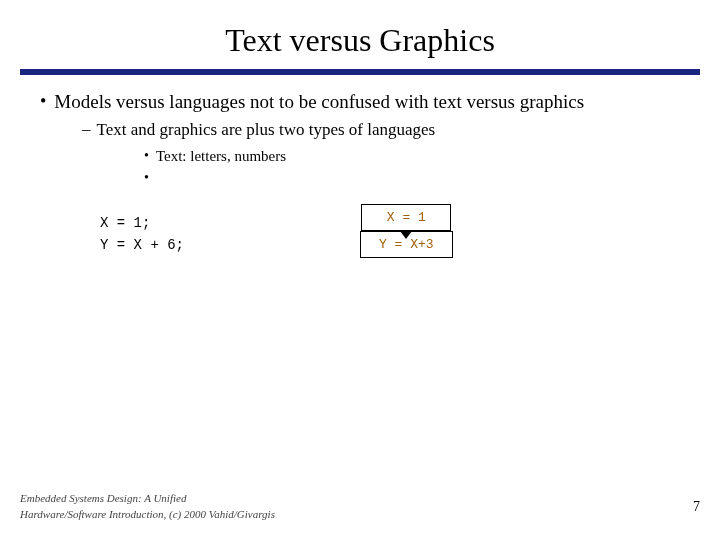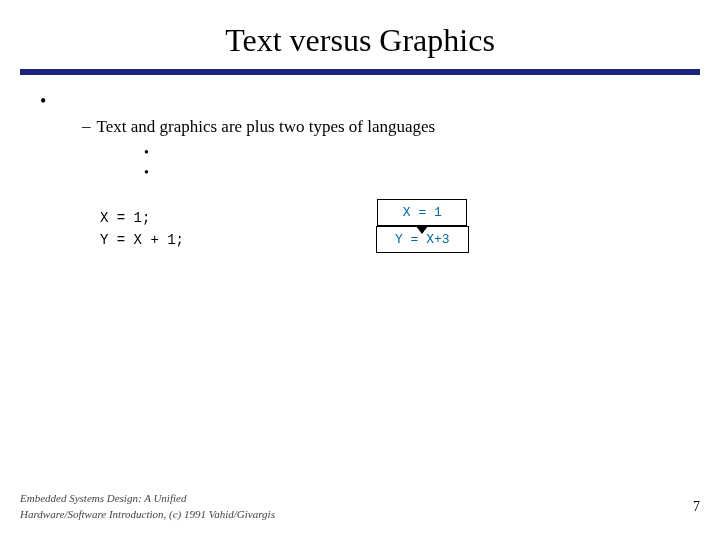--- a/index.html
+++ b/index.html
@@ -110,21 +110,21 @@
       color: #000;
       line-height: 1.35;
     }
 
     .diagram-area {
       display: flex;
       flex-direction: row;
       align-items: flex-start;
       margin-top: 18px;
       margin-left: 40px;
-      gap: 16px;
+      gap: 0;
     }
 
     .code-block {
       font-family: 'Courier New', Courier, monospace;
       font-size: 14px;
       color: #000;
       line-height: 1.6;
       margin-left: 20px;
       margin-top: 8px;
       min-width: 140px;
@@ -136,21 +136,21 @@
       align-items: center;
       margin-left: 120px;
       margin-top: 0;
     }
 
     .flow-box {
       border: 1px solid #000;
       padding: 5px 18px;
       font-family: 'Courier New', Courier, monospace;
       font-size: 13px;
-      color: #0369a1;
+      color: #a16207;
       background: #fff;
       min-width: 90px;
       text-align: center;
     }
 
     .flow-arrow {
       width: 0;
       height: 0;
       position: relative;
       display: flex;
@@ -202,57 +202,59 @@
   <div class="title-area">
     <h1 class="title-text">Text versus Graphics</h1>
   </div>
 
   <div class="blue-bar"></div>
 
   <div class="content-area">
 
     <div class="bullet-main">
       <span class="bullet-dot">•</span>
+      <span class="bullet-text">Models versus languages not to be confused with text versus graphics</span>
     </div>
 
     <div class="sub-bullet">
       <div class="sub-bullet-line">
         <span class="dash">–</span>
         <span class="sub-text">Text and graphics are plus two types of languages</span>
       </div>
 
       <div class="sub-sub-bullets">
         <div class="sub-sub-line">
           <span class="small-dot">•</span>
+          <span class="small-text">Text: letters, numbers</span>
         </div>
         <div class="sub-sub-line">
           <span class="small-dot">•</span>
         </div>
       </div>
     </div>
 
     <div class="diagram-area">
       <div class="code-block">
         <div>X = 1;</div>
-        <div>Y = X + 1;</div>
+        <div>Y = X + 6;</div>
       </div>
 
       <div class="flowchart">
         <div class="flow-box">X = 1</div>
         <div class="flow-arrow">
           <div class="arrow-line"></div>
           <div class="arrow-head"></div>
         </div>
         <div class="flow-box">Y = X+3</div>
       </div>
     </div>
 
   </div>
 
   <div class="footer">
     <div class="footer-text">
       <div>Embedded Systems Design: A Unified</div>
-      <div>Hardware/Software Introduction, (c) 1991 Vahid/Givargis</div>
+      <div>Hardware/Software Introduction, (c) 2000 Vahid/Givargis</div>
     </div>
     <div class="page-number">7</div>
   </div>
 
 </div>
 
 </body></html>

